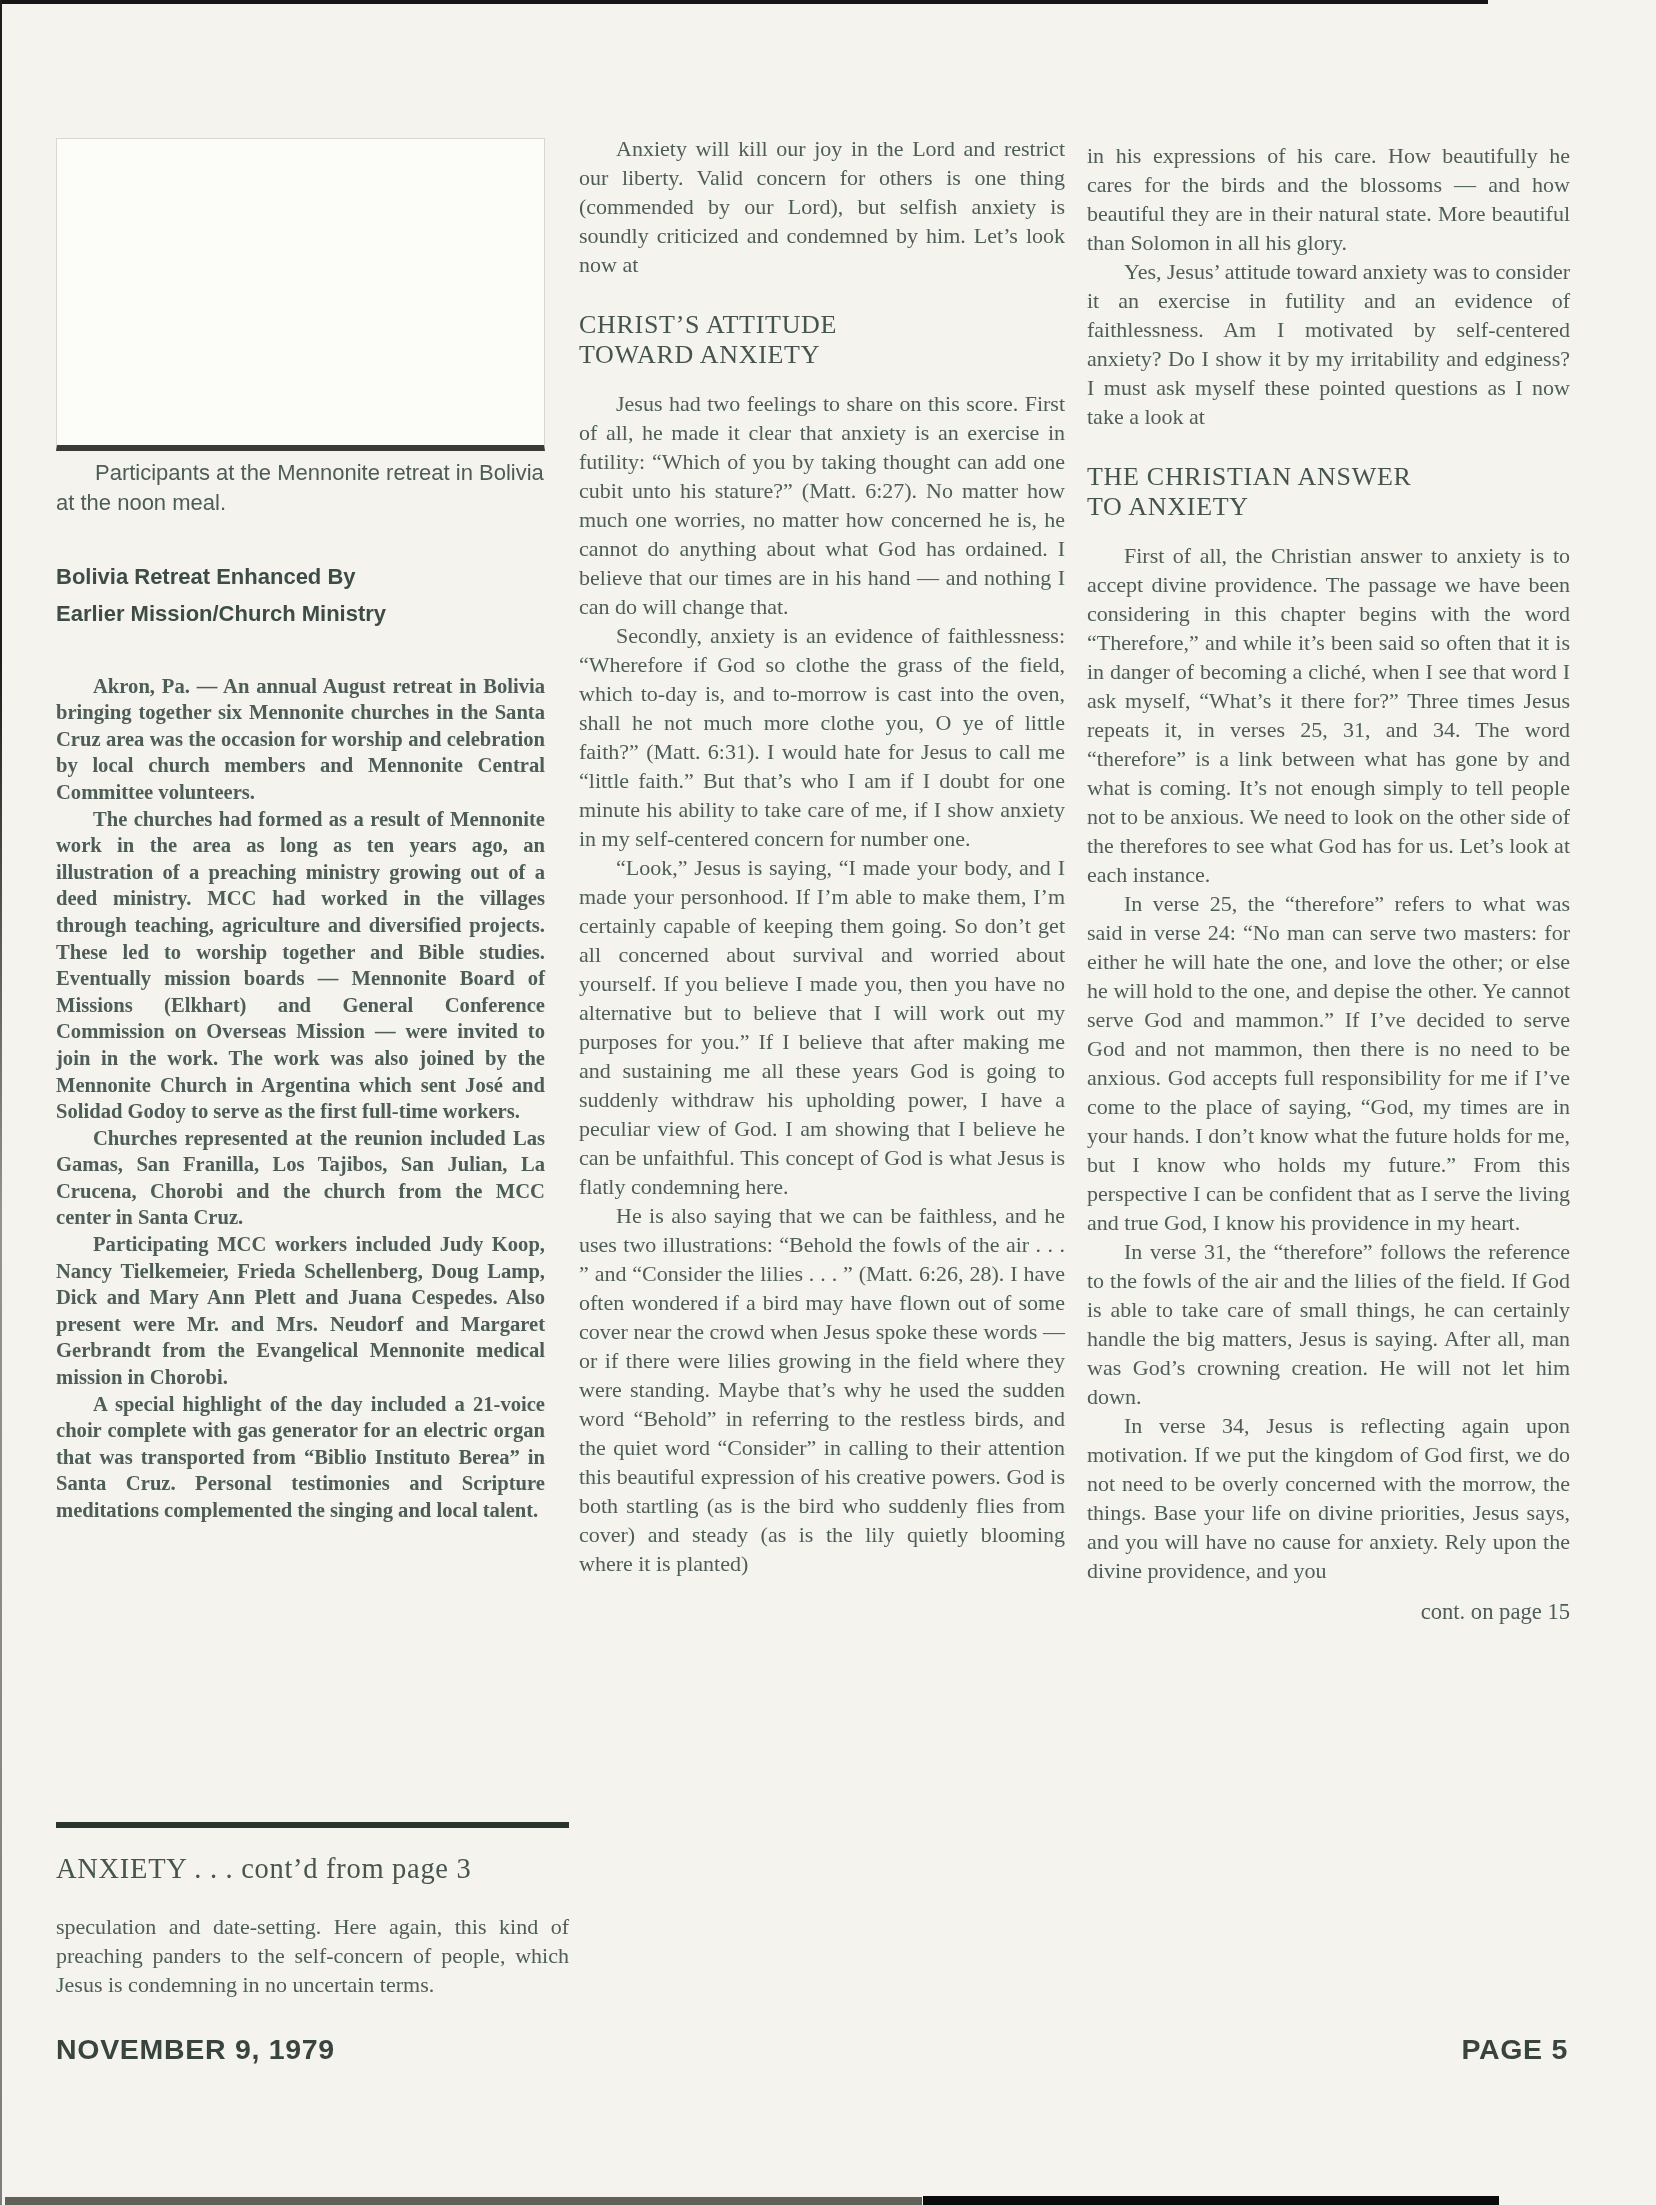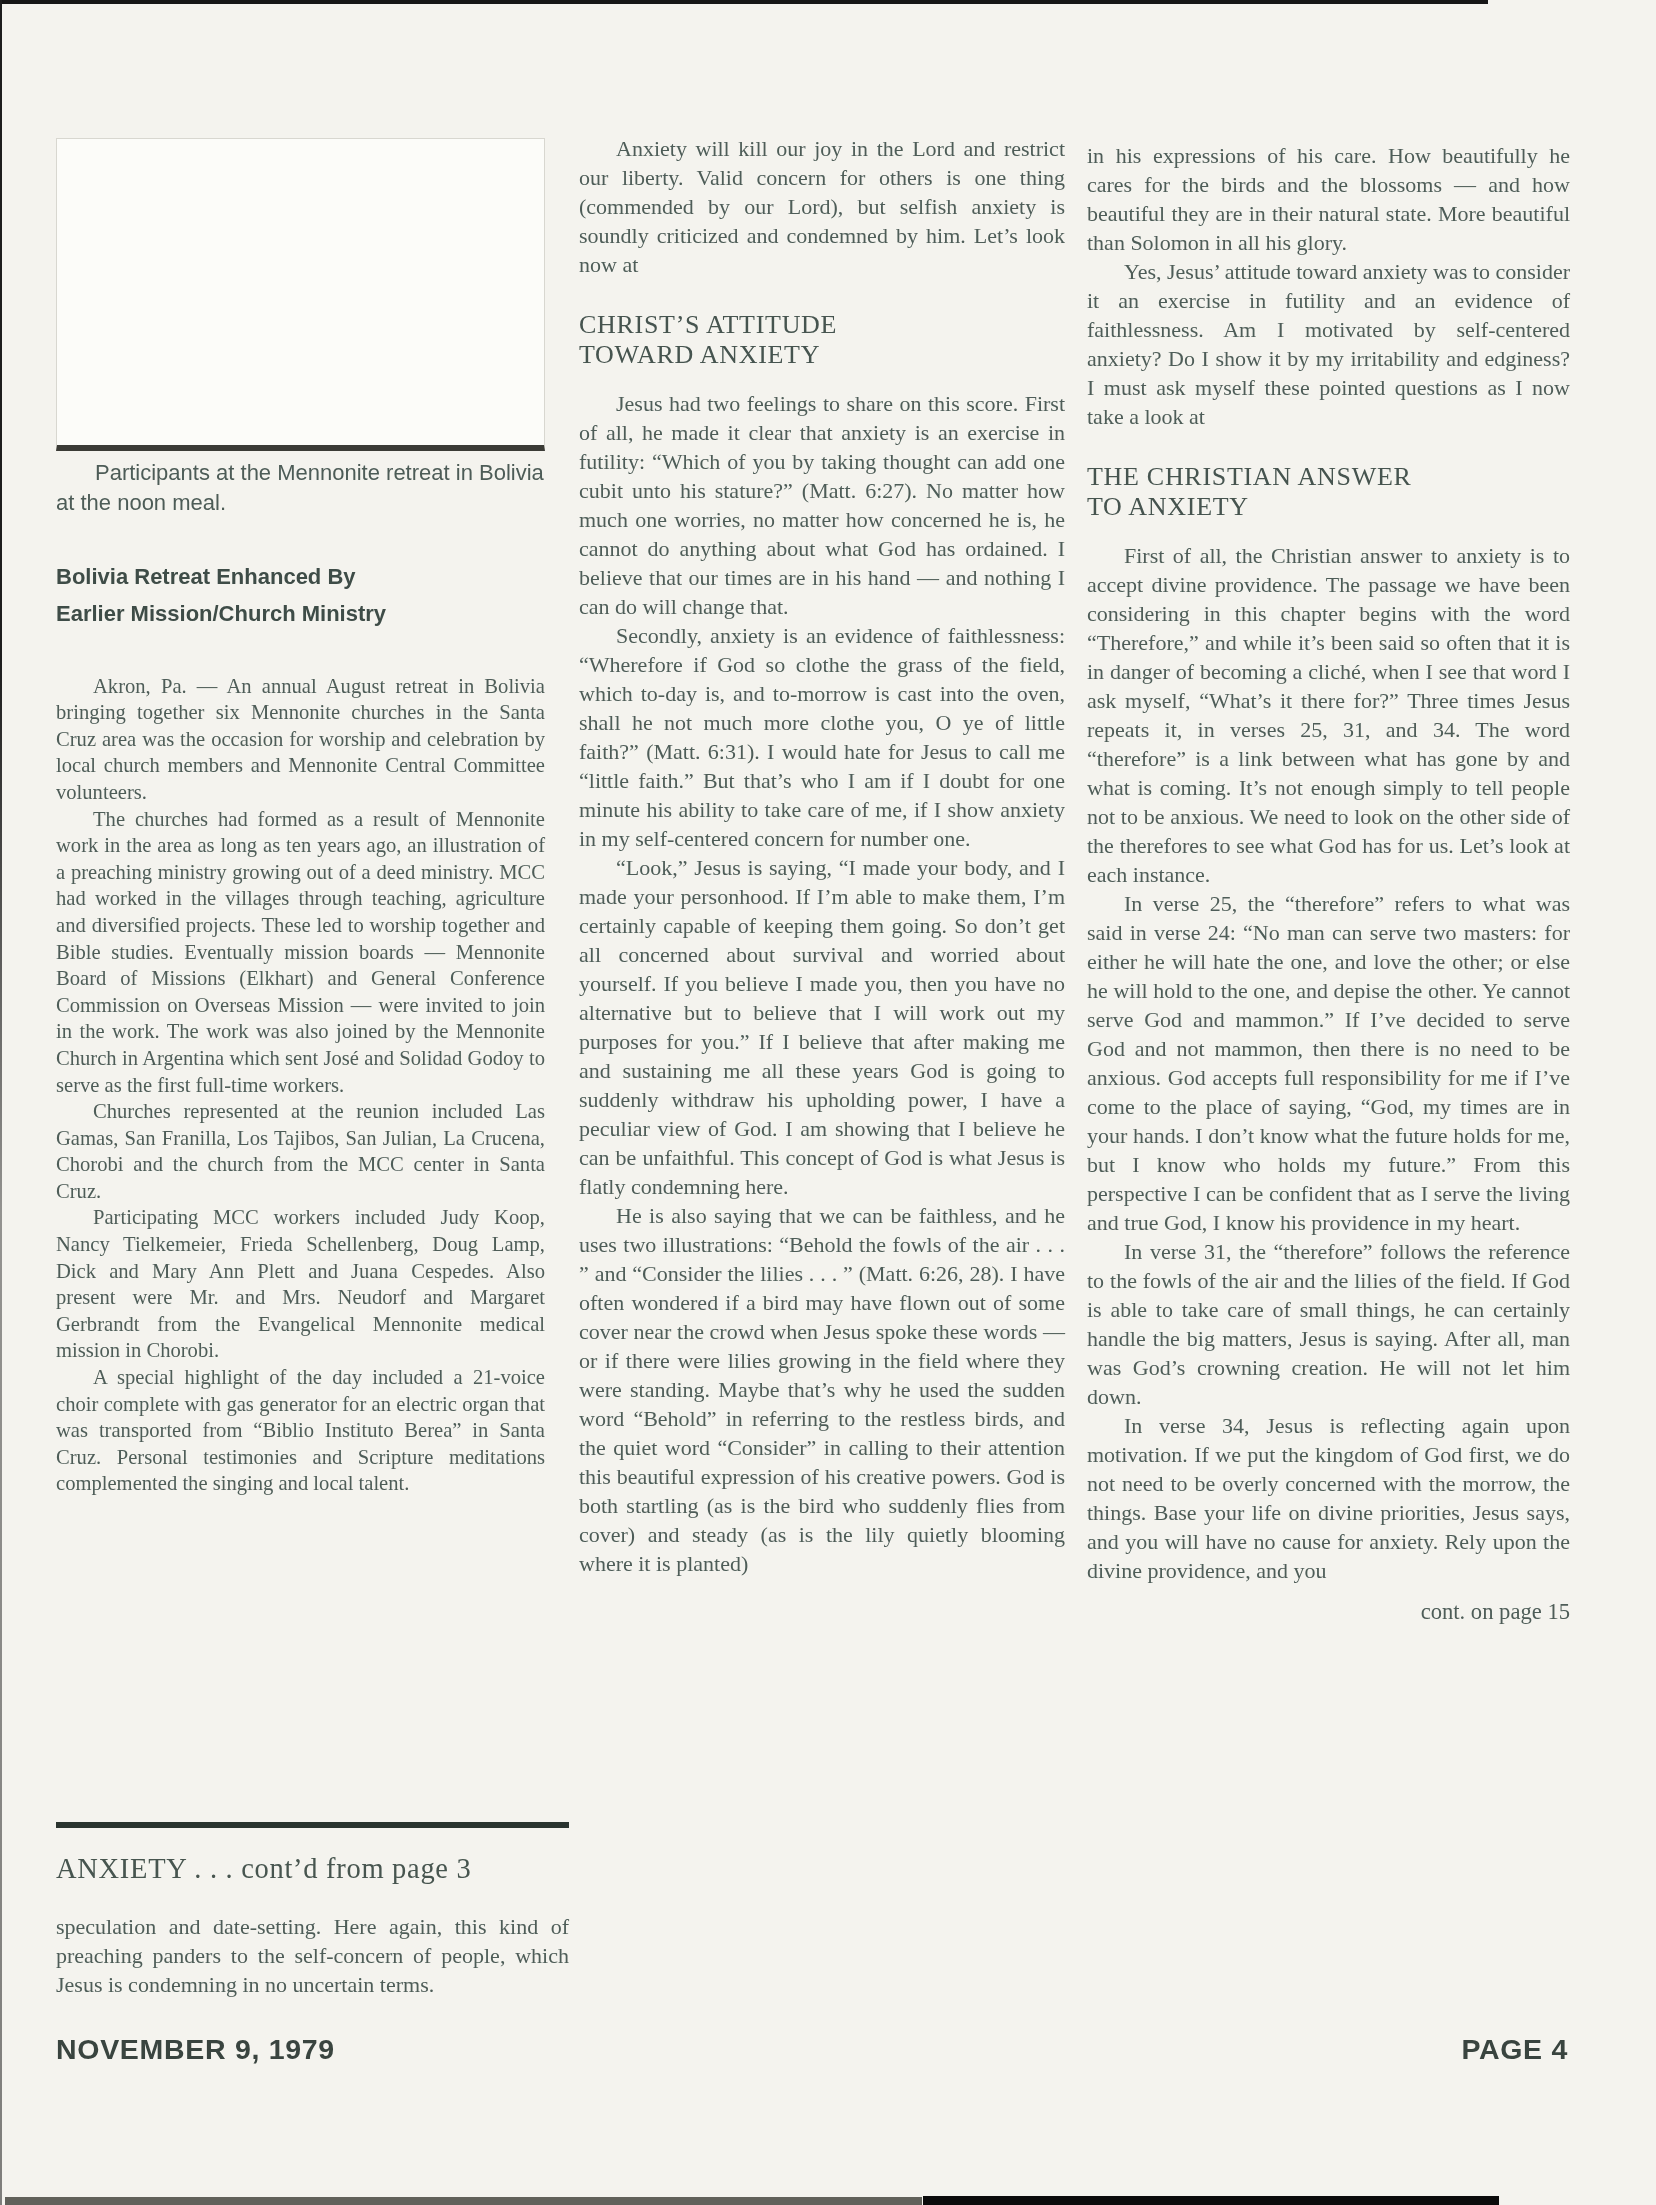--- a/index.html
+++ b/index.html
@@ -15,21 +15,21 @@
     background:linear-gradient(#1d1d1d 0%, #1d1d1d 30%, rgba(29,29,29,.45) 55%, rgba(29,29,29,.55) 100%);}
   .bottom-strip-left{position:absolute;left:5.3px;bottom:0;width:917px;height:8px;background:#3c3c35;opacity:.8;}
   .bottom-strip-right{position:absolute;left:923px;bottom:0;width:576px;height:9.3px;background:#0b0b0b;}
 
   .col{position:absolute;}
   .col-left{left:56px;top:138px;width:489px;}
   .col-mid{left:579px;top:134px;width:486px;}
   .col-right{left:1087px;top:141px;width:483px;}
 
   p.body{font-size:22px;line-height:29px;text-align:justify;margin:0;text-indent:37px;}
-  .col-left p.body{font-size:20.6px;line-height:26.6px;}
+  .col-left p.body{font-size:20.6px;line-height:26.6px;font-weight:bold;}
   p.noindent{text-indent:0;}
 
   .photo{width:100%;height:313px;box-sizing:border-box;background:#fcfcf9;
     border:1.3px solid #d8d7d0;border-bottom:6.6px solid #3b3b36;}
   .caption{font-family:"Liberation Sans", sans-serif;
     font-size:22px;line-height:30.5px;color:#4d5c57;margin:6.6px 0 0 0;text-indent:39px;text-align:left;}
   .headline{font-family:"Liberation Sans", sans-serif;font-weight:bold;
     font-size:22px;line-height:37px;color:#3e4c47;margin:39px 0 0 0;}
   .article-body{margin-top:41px;}
 
@@ -98,14 +98,14 @@
     <span>TO ANXIETY</span>
   </h3>
   <p class="body">First of all, the Christian answer to anxiety is to accept divine providence. The passage we have been considering in this chapter begins with the word “Therefore,” and while it’s been said so often that it is in danger of becoming a cliché, when I see that word I ask myself, “What’s it there for?” Three times Jesus repeats it, in verses 25, 31, and 34. The word “therefore” is a link between what has gone by and what is coming. It’s not enough simply to tell people not to be anxious. We need to look on the other side of the therefores to see what God has for us. Let’s look at each instance.</p>
   <p class="body">In verse 25, the “therefore” refers to what was said in verse 24: “No man can serve two masters: for either he will hate the one, and love the other; or else he will hold to the one, and depise the other. Ye cannot serve God and mammon.” If I’ve decided to serve God and not mammon, then there is no need to be anxious. God accepts full responsibility for me if I’ve come to the place of saying, “God, my times are in your hands. I don’t know what the future holds for me, but I know who holds my future.” From this perspective I can be confident that as I serve the living and true God, I know his providence in my heart.</p>
   <p class="body">In verse 31, the “therefore” follows the reference to the fowls of the air and the lilies of the field. If God is able to take care of small things, he can certainly handle the big matters, Jesus is saying. After all, man was God’s crowning creation. He will not let him down.</p>
   <p class="body">In verse 34, Jesus is reflecting again upon motivation. If we put the kingdom of God first, we do not need to be overly concerned with the morrow, the things. Base your life on divine priorities, Jesus says, and you will have no cause for anxiety. Rely upon the divine providence, and you</p>
   <p class="cont-line">cont. on page 15</p>
 </div>
 
 <div class="footer footer-left">NOVEMBER 9, 1979</div>
-<div class="footer footer-right">PAGE 4</div>
+<div class="footer footer-right">PAGE 5</div>
 
 
 </body></html>

